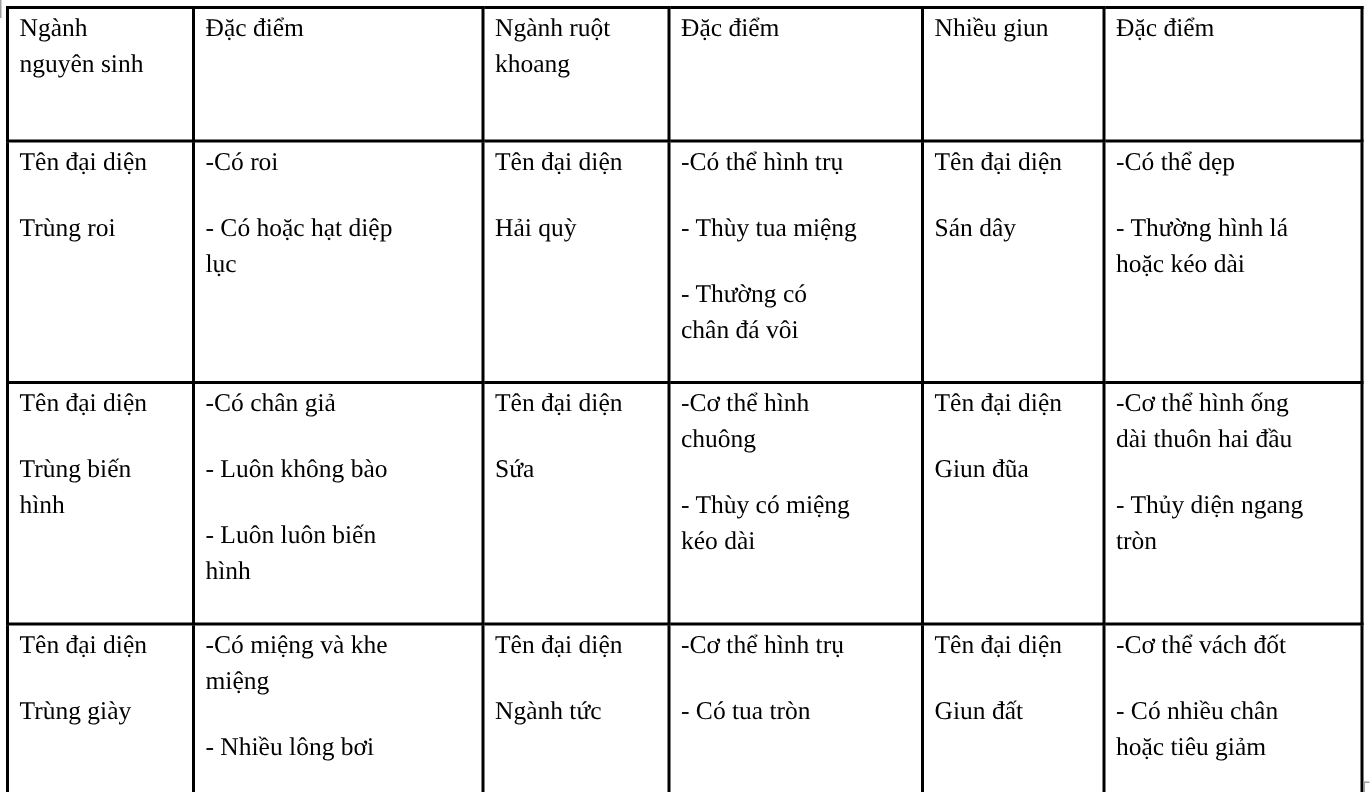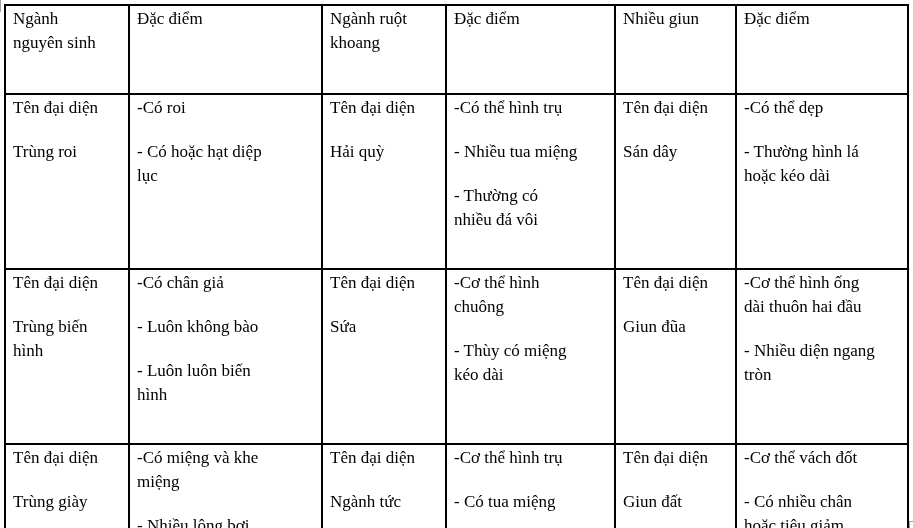--- a/index.html
+++ b/index.html
@@ -15,21 +15,21 @@
   }
   table.doc-table {
     border-collapse: collapse;
     table-layout: fixed;
     width: 905px;
     margin: 4px 0 0 4px;
   }
   table.doc-table td {
     border: 2px solid var(--border-color, #000000);
     vertical-align: top;
-    padding: 1px 6px 16px 7px;
+    padding: 1px 6px 2px 7px;
     overflow: hidden;
   }
   tr.row-header { height: 89px; }
   tr.row-1 { height: 154px; }
   tr.row-2 { height: 159px; }
   tr.row-3 { height: 113px; }
   p.para {
     margin: 0 0 20px 0;
     font-size: 17px;
     line-height: 24px;
@@ -96,23 +96,23 @@
         <p class="para">-Có roi</p>
         <p class="para">- Có hoặc hạt diệp
 lục</p>
       </td>
       <td>
         <p class="para">Tên đại diện</p>
         <p class="para">Hải quỳ</p>
       </td>
       <td>
         <p class="para">-Có thể hình trụ</p>
-        <p class="para">- Nhiều tua miệng</p>
+        <p class="para">- Thùy tua miệng</p>
         <p class="para">- Thường có
-nhiều đá vôi</p>
+chân đá vôi</p>
       </td>
       <td>
         <p class="para">Tên đại diện</p>
         <p class="para">Sán dây</p>
       </td>
       <td>
         <p class="para">-Có thể dẹp</p>
         <p class="para">- Thường hình lá
 hoặc kéo dài</p>
       </td>
@@ -140,42 +140,42 @@
         <p class="para">- Thùy có miệng
 kéo dài</p>
       </td>
       <td>
         <p class="para">Tên đại diện</p>
         <p class="para">Giun đũa</p>
       </td>
       <td>
         <p class="para">-Cơ thể hình ống
 dài thuôn hai đầu</p>
-        <p class="para">- Nhiều diện ngang
+        <p class="para">- Thủy diện ngang
 tròn</p>
       </td>
     </tr>
 
     <tr class="row-3">
       <td>
         <p class="para">Tên đại diện</p>
         <p class="para">Trùng giày</p>
       </td>
       <td>
         <p class="para">-Có miệng và khe
 miệng</p>
         <p class="para">- Nhiều lông bơi</p>
       </td>
       <td>
         <p class="para">Tên đại diện</p>
         <p class="para">Ngành tức</p>
       </td>
       <td>
         <p class="para">-Cơ thể hình trụ</p>
-        <p class="para">- Có tua miệng</p>
+        <p class="para">- Có tua tròn</p>
       </td>
       <td>
         <p class="para">Tên đại diện</p>
         <p class="para">Giun đất</p>
       </td>
       <td>
         <p class="para">-Cơ thể vách đốt</p>
         <p class="para">- Có nhiều chân
 hoặc tiêu giảm</p>
       </td>

